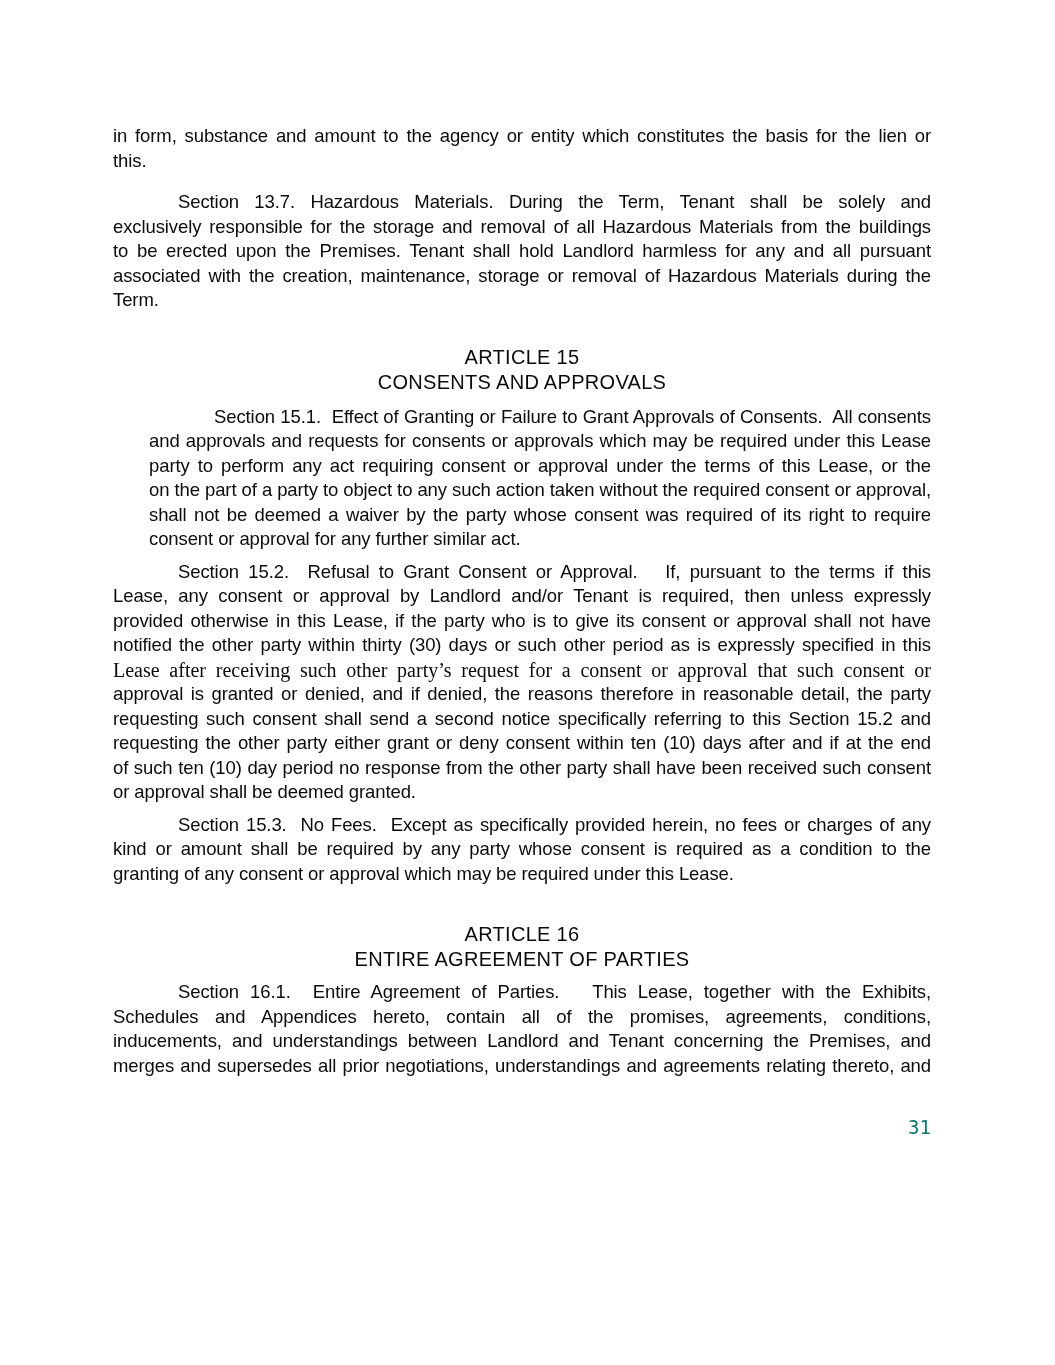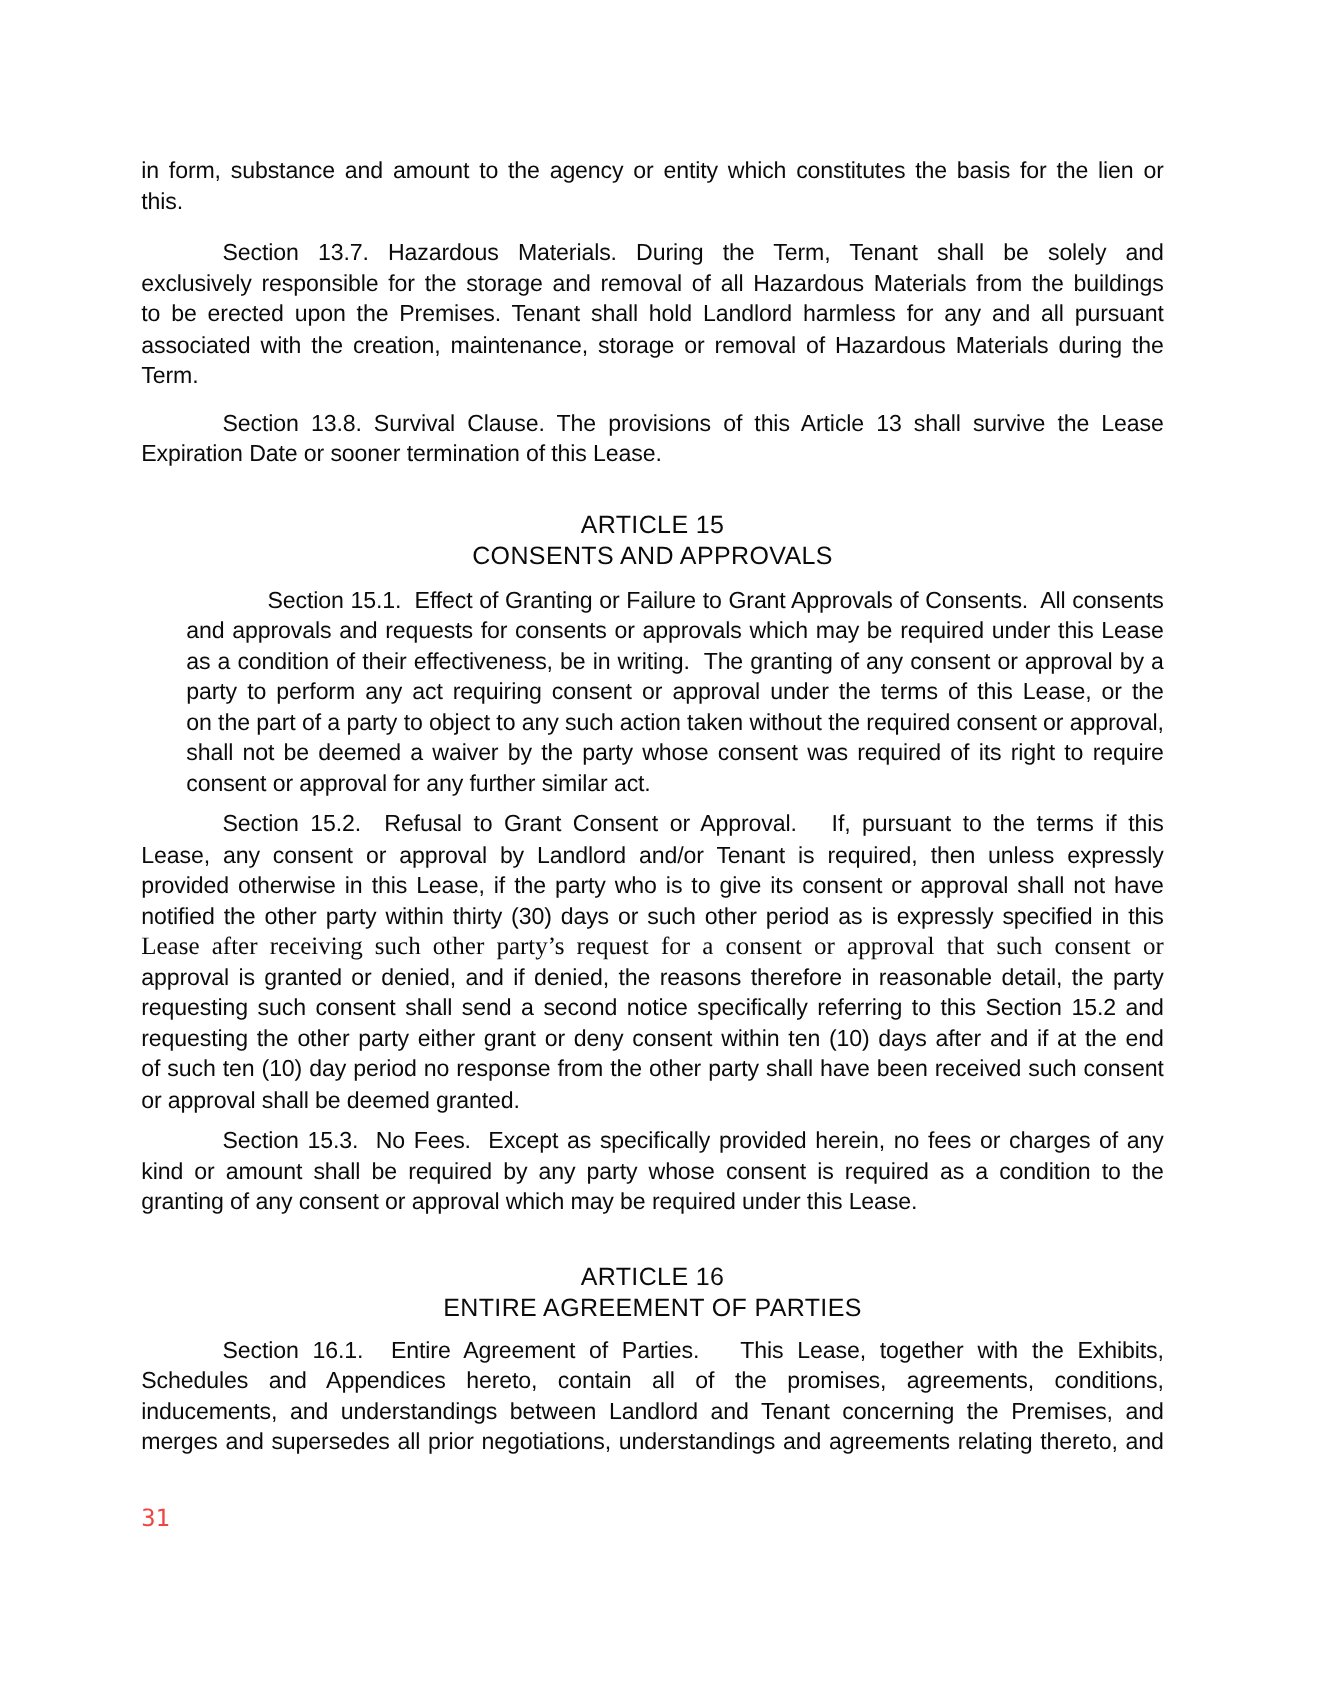--- a/index.html
+++ b/index.html
@@ -58,56 +58,51 @@
   .b-para-section-13-8    { margin-top: 14px; }
   .b-heading-article-14   { margin-top: 20px; }
   .b-heading-article-15   { margin-top: 32px; }
   .b-para-section-15-1    { margin-top: 10px; margin-left: 36px; }
   .b-para-section-15-2    { margin-top: 8px; }
   .b-para-section-15-3    { margin-top: 8px; }
   .b-heading-article-16   { margin-top: 36px; }
   .b-para-section-16-1    { margin-top: 8px; }
   #page-number {
     margin-top: 38px;
-    text-align: left;
+    text-align: right;
     font-family: "DejaVu Sans Mono", monospace;
     font-size: 19px;
     line-height: 22px;
-    color: #ef4444;
+    color: #0f766e;
   }
 </style>
 </head>
 <body>
 
 <div id="page">
   <main id="doc-body">
 
     <section class="para b-para-lien-claim">
         <div class="line firstline">in form, substance and amount to the agency or entity which constitutes the basis for the lien or</div>
         <div class="line lastline">this.</div>
       </section>
       <section class="para indent b-para-section-13-7">
         <div class="line firstline">Section 13.7. Hazardous Materials. During the Term, Tenant shall be solely and</div>
         <div class="line">exclusively responsible for the storage and removal of all Hazardous Materials from the buildings</div>
         <div class="line">to be erected upon the Premises. Tenant shall hold Landlord harmless for any and all pursuant</div>
         <div class="line">associated with the creation, maintenance, storage or removal of Hazardous Materials during the</div>
         <div class="line lastline">Term.</div>
       </section>
-      <section class="para indent b-para-section-13-8">
-        <div class="line firstline">Section 13.8. Survival Clause. The provisions of this Article 13 shall survive the Lease</div>
-        <div class="line lastline">Expiration Date or sooner termination of this Lease.</div>
-      </section>
       <section class="heading b-heading-article-15">
         <div class="hline">ARTICLE 15</div>
         <div class="hline">CONSENTS AND APPROVALS</div>
       </section>
       <section class="para indent b-para-section-15-1">
         <div class="line firstline">Section 15.1.&nbsp; Effect of Granting or Failure to Grant Approvals of Consents.&nbsp; All consents</div>
         <div class="line">and approvals and requests for consents or approvals which may be required under this Lease shall,</div>
-        <div class="line">as a condition of their effectiveness, be in writing.&nbsp; The granting of any consent or approval by a</div>
         <div class="line">party to perform any act requiring consent or approval under the terms of this Lease, or the failure</div>
         <div class="line">on the part of a party to object to any such action taken without the required consent or approval,</div>
         <div class="line">shall not be deemed a waiver by the party whose consent was required of its right to require such</div>
         <div class="line lastline">consent or approval for any further similar act.</div>
       </section>
       <section class="para indent b-para-section-15-2">
         <div class="line firstline">Section 15.2.&nbsp; Refusal to Grant Consent or Approval.&nbsp;&nbsp; If, pursuant to the terms if this</div>
         <div class="line">Lease, any consent or approval by Landlord and/or Tenant is required, then unless expressly</div>
         <div class="line">provided otherwise in this Lease, if the party who is to give its consent or approval shall not have</div>
         <div class="line">notified the other party within thirty (30) days or such other period as is expressly specified in this</div>

